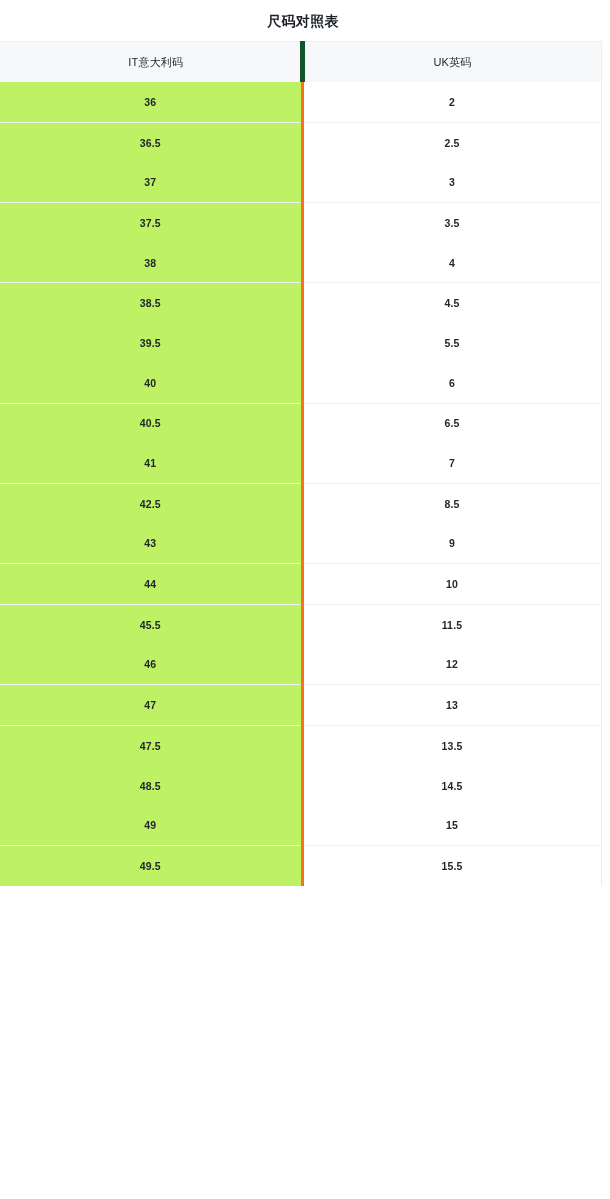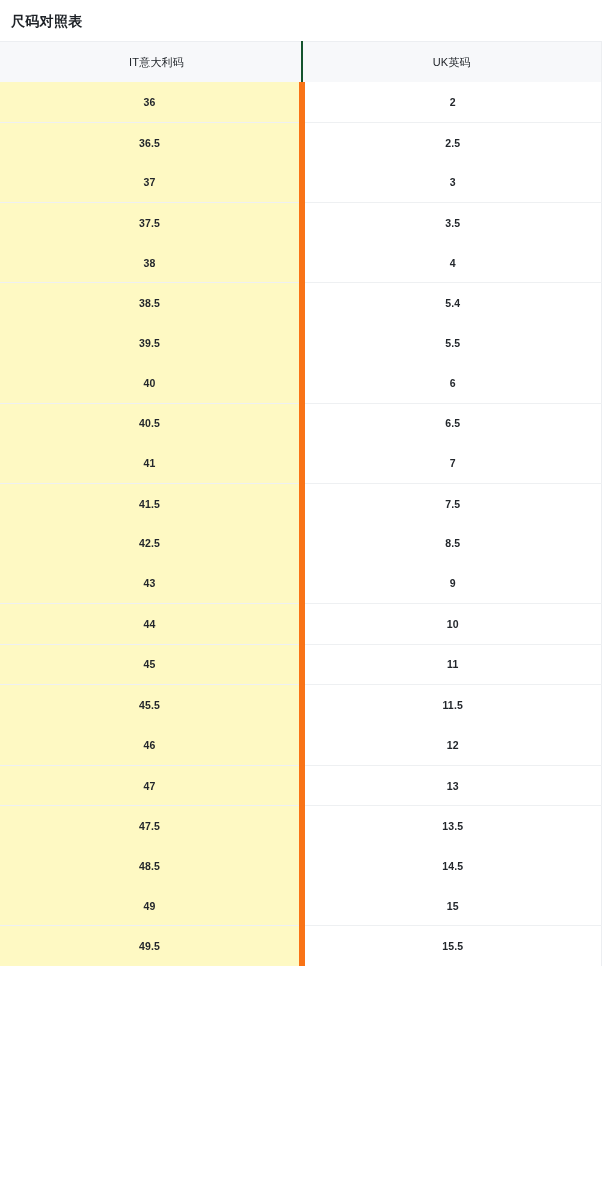--- a/index.html
+++ b/index.html
@@ -17,20 +17,21 @@
 
   
   .page-title {
     margin: 0;
     padding: 11px 15px 0 11px;
     font-size: 14px;
     font-weight: bold;
     color: #1e2227;
     letter-spacing: 0.3px;
     line-height: 20px;
+    text-align: center;
   }
 
   
   .table-wrap {
     margin-top: 10px;
     width: 610px;
     position: relative;
   }
 
   table.size-table {
@@ -50,38 +51,38 @@
     background: #f7f8fa;
     font-size: 11px;
     font-weight: normal;
     color: #22262b;
     text-align: center;
     vertical-align: middle;
     padding: 0;
     letter-spacing: 0.2px;
   }
   thead th.th-it {
-    border-right: 2px solid #14532d;
+    border-right: 5px solid #14532d;
     padding-left: 12px;
   }
 
   
   tbody td {
     height: 39.7px;
     padding: 0;
     text-align: center;
     vertical-align: middle;
     font-size: 10.5px;
     font-weight: bold;
     color: #23272c;
     letter-spacing: 0.2px;
   }
   tbody td.cell-it {
-    background: #fef9c3;
-    border-right: 6px solid #f97316;
+    background: #bef264;
+    border-right: 3px solid #f97316;
   }
   tbody td.cell-uk {
     background: #ffffff;
   }
 
   
   tbody tr.group-end > td {
     border-bottom: 1px solid #eef0f2;
   }
 </style>
@@ -118,57 +119,49 @@
         <tr>
           <td class="cell-it">37.5</td>
           <td class="cell-uk">3.5</td>
         </tr>
         <tr class="group-end">
           <td class="cell-it">38</td>
           <td class="cell-uk">4</td>
         </tr>
         <tr>
           <td class="cell-it">38.5</td>
-          <td class="cell-uk">5.4</td>
+          <td class="cell-uk">4.5</td>
         </tr>
         <tr>
           <td class="cell-it">39.5</td>
           <td class="cell-uk">5.5</td>
         </tr>
         <tr class="group-end">
           <td class="cell-it">40</td>
           <td class="cell-uk">6</td>
         </tr>
         <tr>
           <td class="cell-it">40.5</td>
           <td class="cell-uk">6.5</td>
         </tr>
         <tr class="group-end">
           <td class="cell-it">41</td>
           <td class="cell-uk">7</td>
         </tr>
         <tr>
-          <td class="cell-it">41.5</td>
-          <td class="cell-uk">7.5</td>
-        </tr>
-        <tr>
           <td class="cell-it">42.5</td>
           <td class="cell-uk">8.5</td>
         </tr>
         <tr class="group-end">
           <td class="cell-it">43</td>
           <td class="cell-uk">9</td>
         </tr>
         <tr class="group-end">
           <td class="cell-it">44</td>
           <td class="cell-uk">10</td>
-        </tr>
-        <tr class="group-end">
-          <td class="cell-it">45</td>
-          <td class="cell-uk">11</td>
         </tr>
         <tr>
           <td class="cell-it">45.5</td>
           <td class="cell-uk">11.5</td>
         </tr>
         <tr class="group-end">
           <td class="cell-it">46</td>
           <td class="cell-uk">12</td>
         </tr>
         <tr class="group-end">

